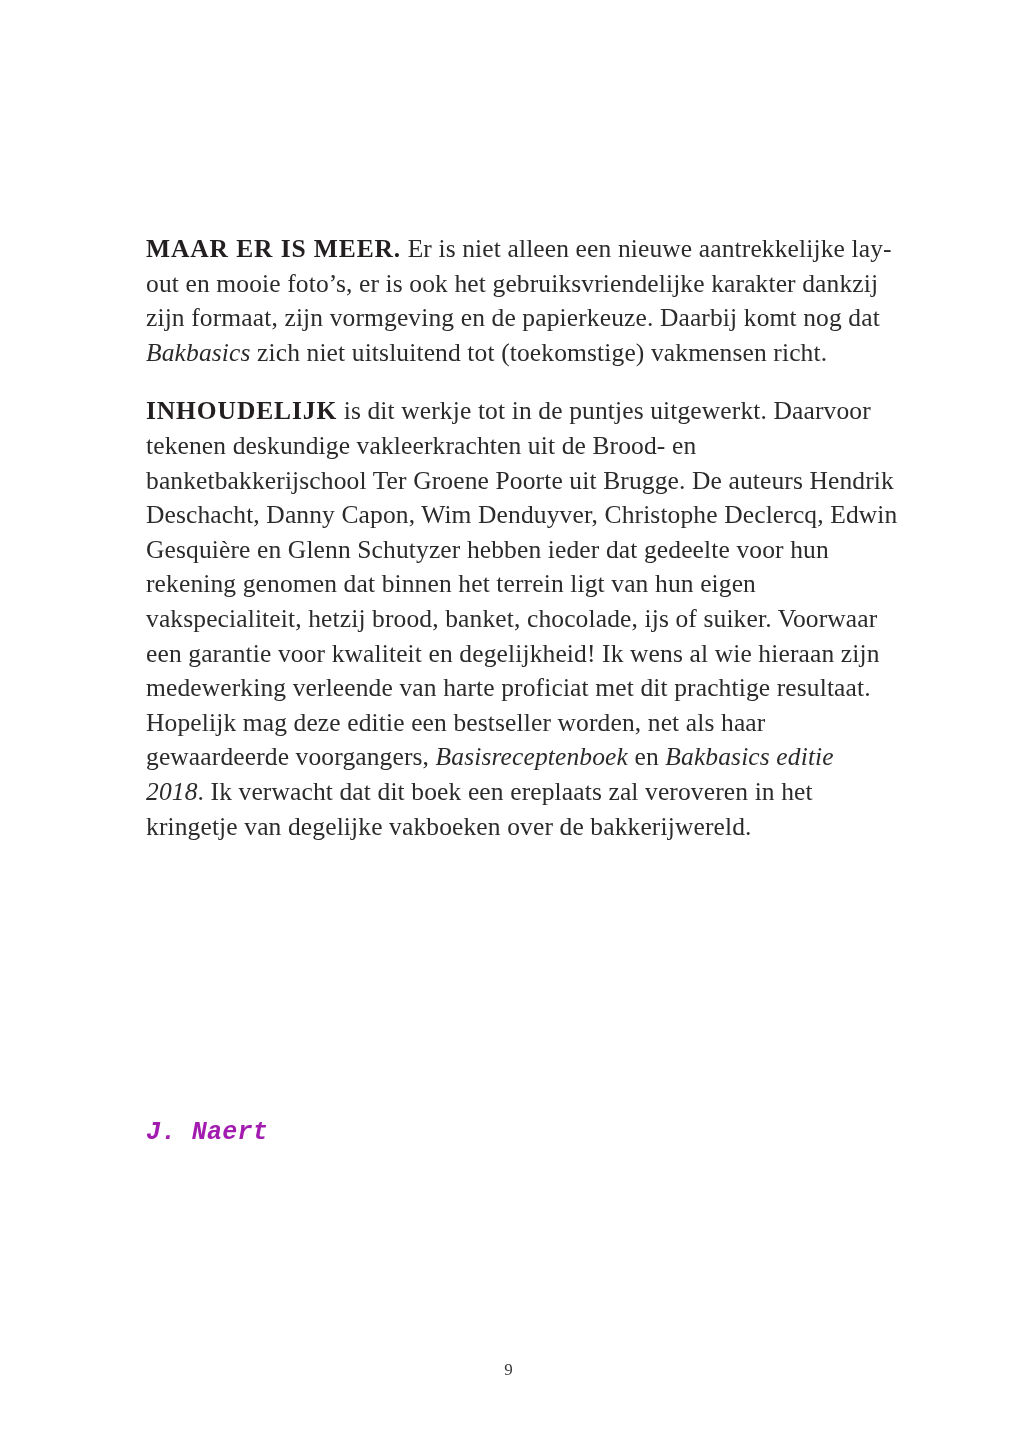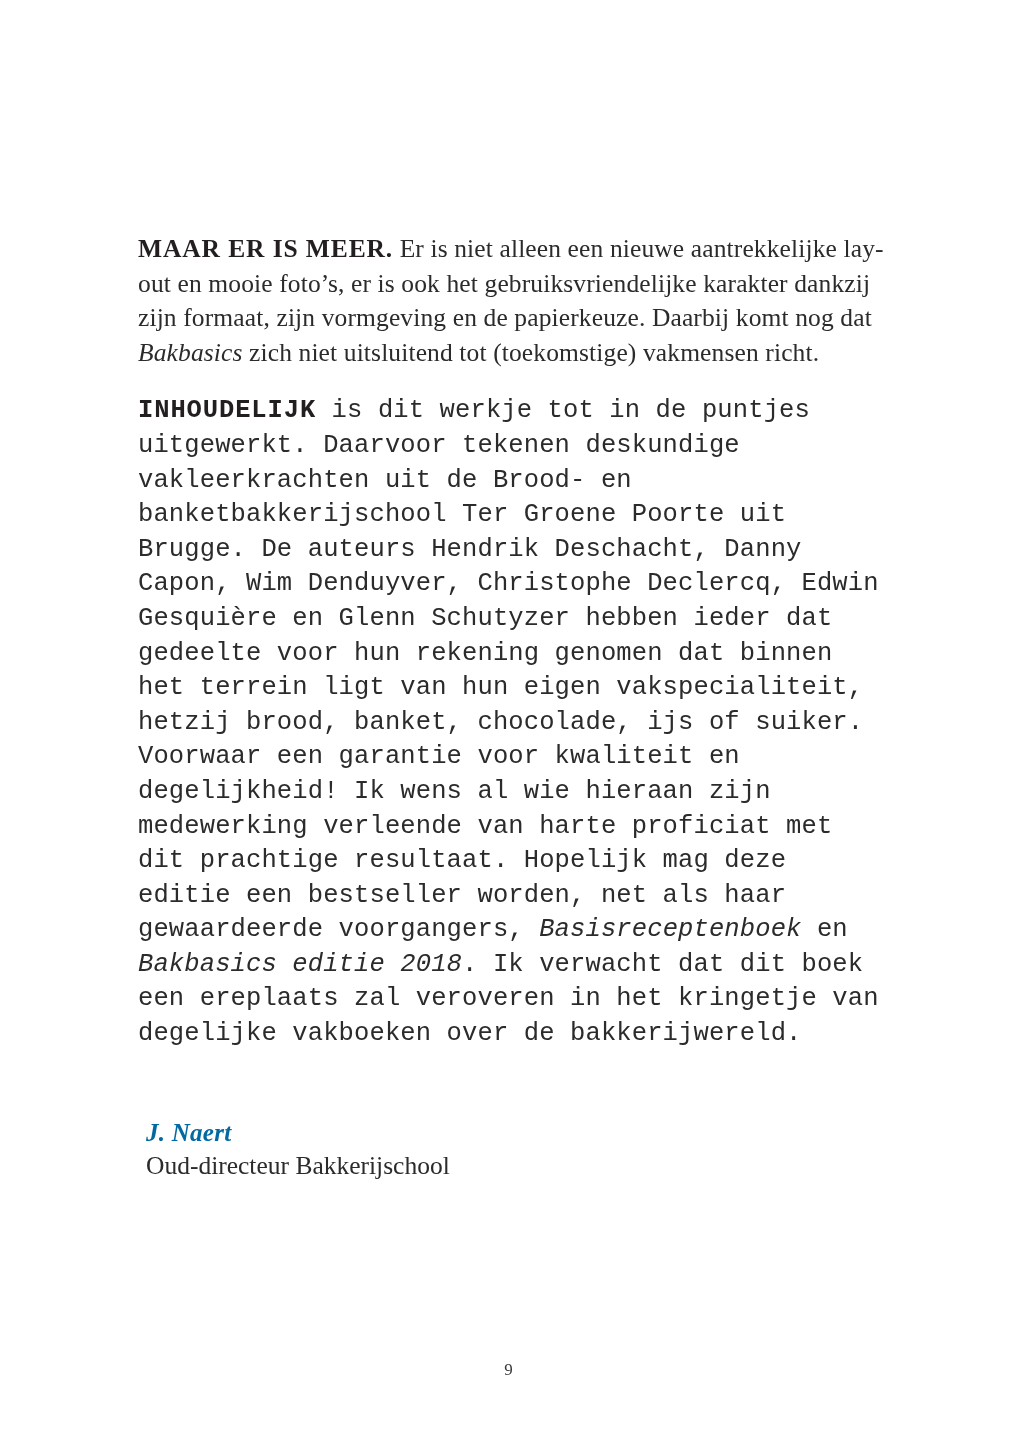--- a/index.html
+++ b/index.html
@@ -18,38 +18,37 @@
   }
 
   .page {
     position: absolute;
     inset: 0;
     background: #ffffff;
   }
 
   .text-column {
     position: absolute;
-    left: 138px;
+    left: 146px;
     top: 232px;
     width: 752px;
   }
 
   .para {
     margin: 0 0 24px 0;
     font-size: 25.5px;
     line-height: 34.6px;
     color: #2b2b2b;
     text-align: left;
     letter-spacing: 0.005em;
     -webkit-font-smoothing: antialiased;
   }
 
   .para.last-body {
     margin-bottom: 42px;
-    font-family: Liberation Mono, monospace;
   }
 
   
   .lead-in {
     font-weight: bold;
     letter-spacing: 0.035em;
     color: #231f20;
   }
 
   .title-italic {
@@ -62,22 +61,23 @@
     top: 1116px;
     width: 752px;
   }
 
   .signature-name {
     margin: 0;
     font-size: 25px;
     line-height: 33px;
     font-weight: bold;
     font-style: italic;
-    color: #0369a1;
+    color: #a21caf;
     letter-spacing: 0.01em;
+    font-family: Liberation Mono, monospace;
   }
 
   .signature-role {
     margin: 0;
     font-size: 25.5px;
     line-height: 34px;
     color: #2b2b2b;
   }
 
   .page-number {
@@ -100,18 +100,17 @@
 
     <p class="para"><span class="lead-in">MAAR ER IS MEER.</span><span> Er is niet alleen een nieuwe aantrekkelijke lay-out en mooie foto’s, er is ook het gebruiksvriendelijke karakter dankzij zijn formaat, zijn vormgeving en de papierkeuze. Daarbij komt nog dat </span><span class="title-italic">Bakbasics</span><span> zich niet uitsluitend tot (toekomstige) vakmensen richt.</span></p>
 
 
     <p class="para last-body"><span class="lead-in">INHOUDELIJK</span><span> is dit werkje tot in de puntjes uitgewerkt. Daarvoor tekenen deskundige vakleerkrachten uit de Brood- en banketbakkerijschool Ter Groene Poorte uit Brugge. De auteurs Hendrik Deschacht, Danny Capon, Wim Denduyver, Christophe Declercq, Edwin Gesquière en Glenn Schutyzer hebben ieder dat gedeelte voor hun rekening genomen dat binnen het terrein ligt van hun eigen vakspecialiteit, hetzij brood, banket, chocolade, ijs of suiker. Voorwaar een garantie voor kwaliteit en degelijkheid! Ik wens al wie hieraan zijn medewerking verleende van harte proficiat met dit prachtige resultaat. Hopelijk mag deze editie een bestseller worden, net als haar gewaardeerde voorgangers, </span><span class="title-italic">Basisreceptenboek</span><span> en </span><span class="title-italic">Bakbasics editie 2018</span><span>. Ik verwacht dat dit boek een ereplaats zal veroveren in het kringetje van degelijke vakboeken over de bakkerijwereld.</span></p>
 
   </div>
 
   <div class="signature-block">
     <p class="signature-name">J. Naert</p>
-    <p class="signature-role">Oud-directeur Bakkerijschool</p>
   </div>
 
   <div class="page-number">9</div>
 
 </div>
 
 </body></html>

